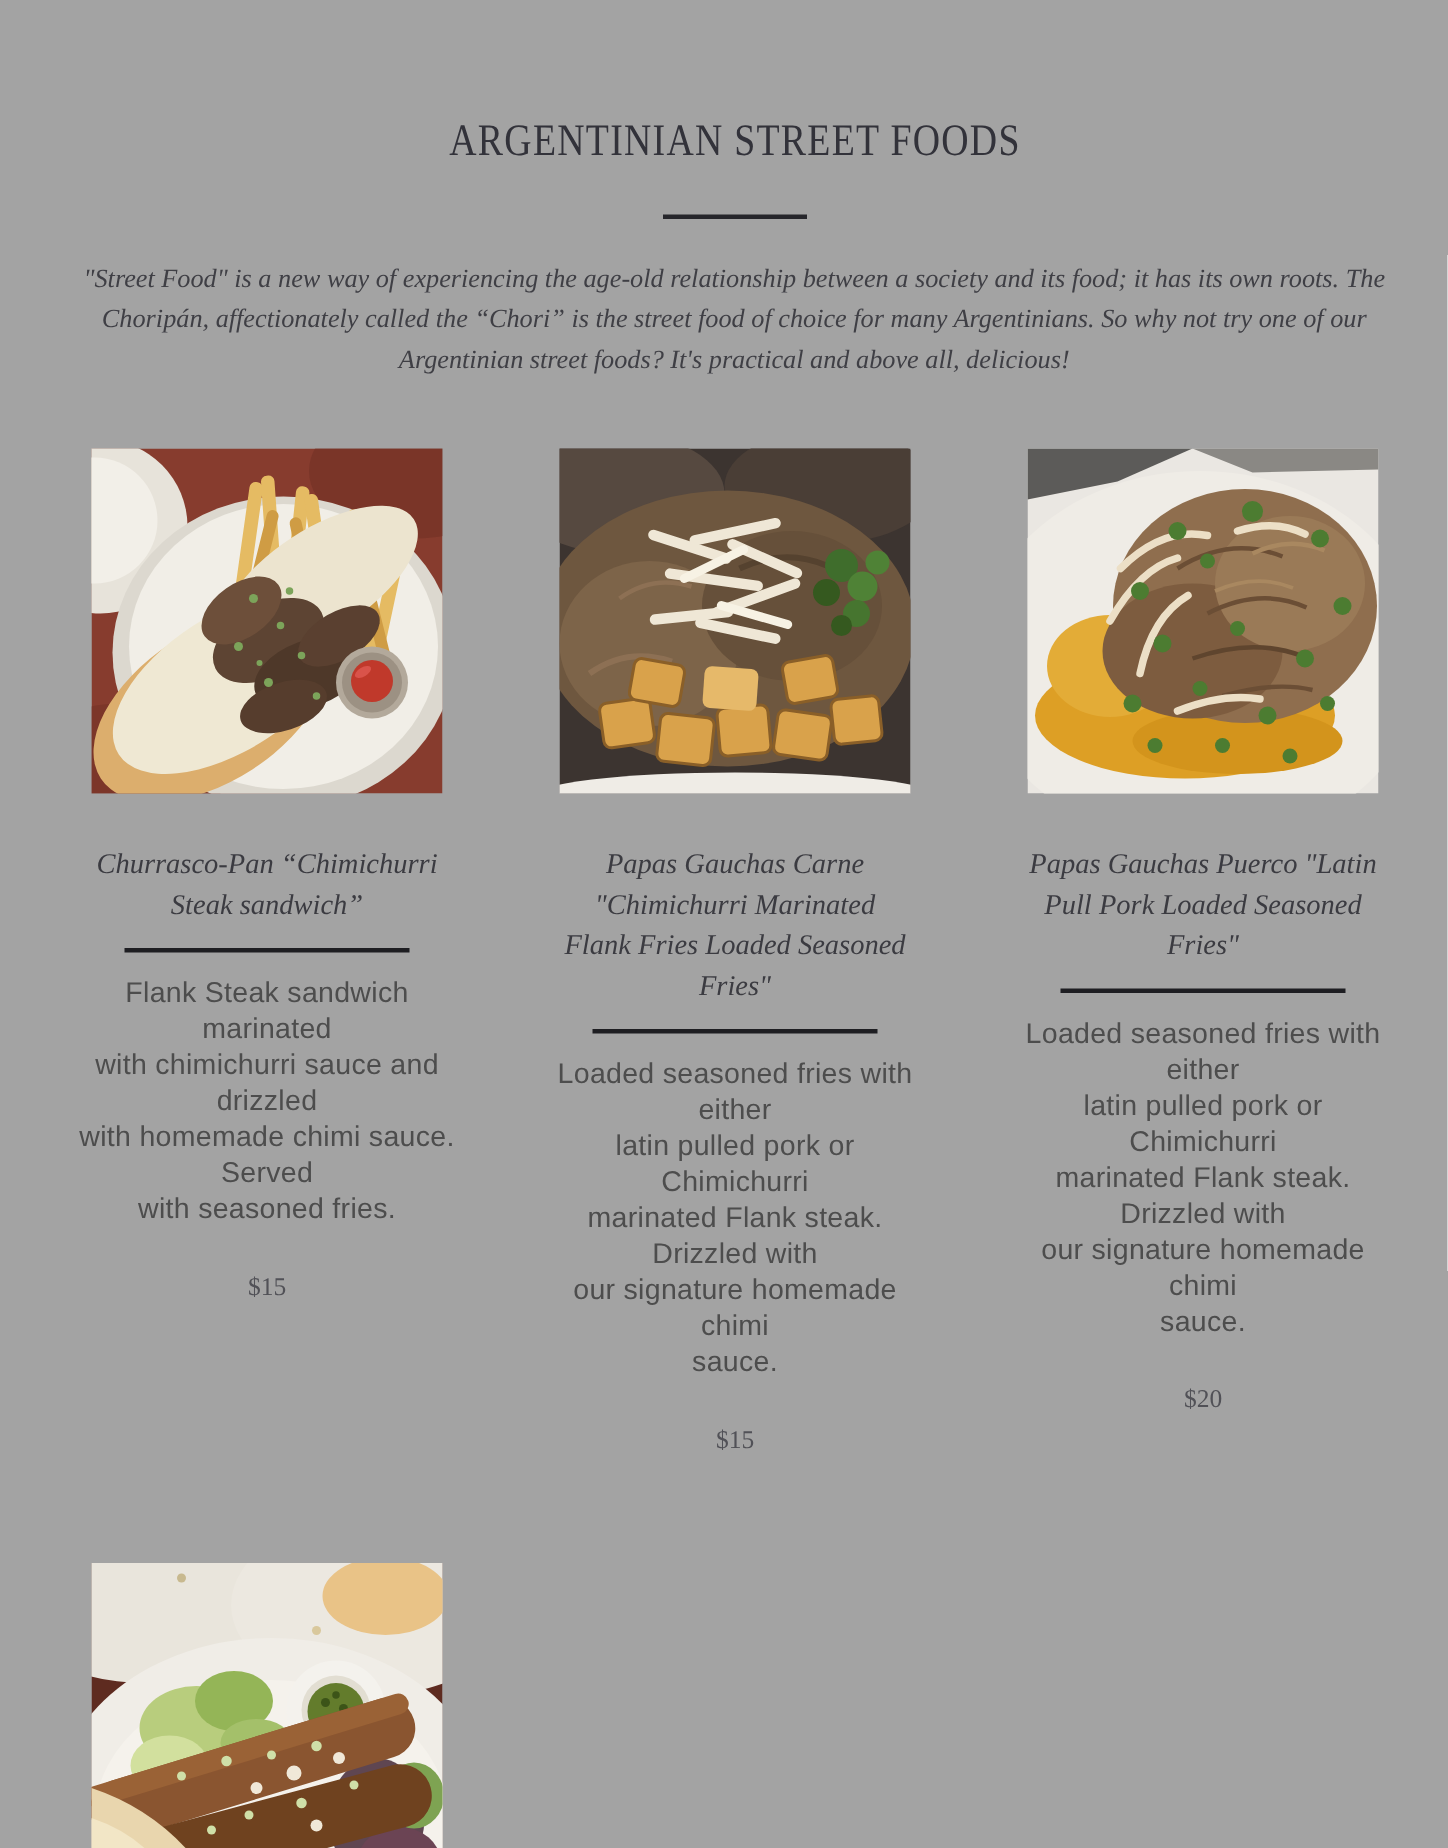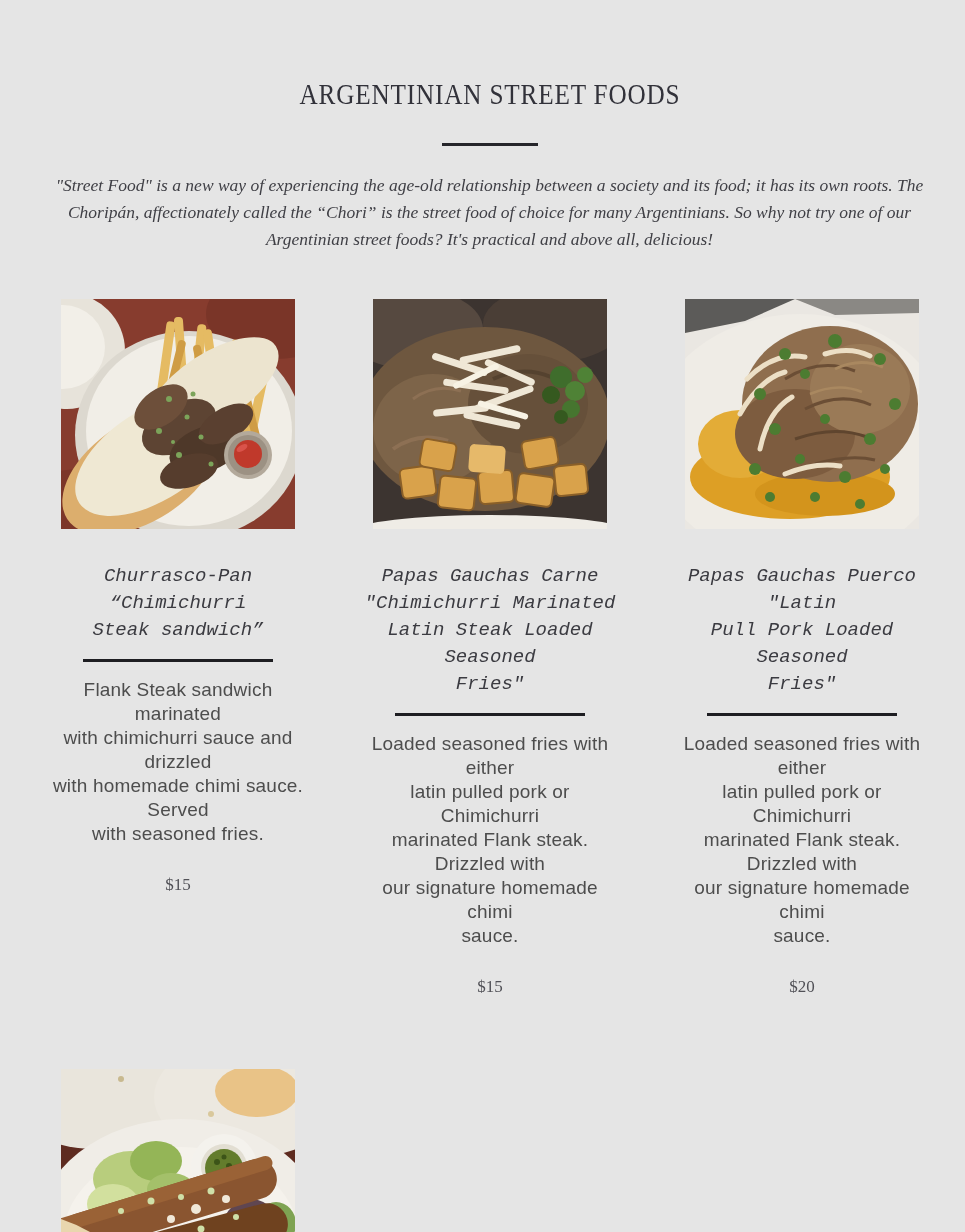--- a/index.html
+++ b/index.html
@@ -1,18 +1,18 @@
 <!DOCTYPE html>
 <html><head>
 <meta charset="utf-8">
 <style>
   * { margin:0; padding:0; box-sizing:border-box; }
   html,body { background:#ffffff; }
   body { width:965px; font-family:"Liberation Sans", sans-serif; }
-  .page { position:relative; width:965px; height:1232px; overflow:hidden; background:#e5e5e5; }
+  .page { position:relative; width:965px; height:1232px; overflow:hidden; background:#a3a3a3; }
 
   .header { width:858px; margin-left:61px; padding-top:76px; text-align:center; }
   .page-title {
     font-family:"Liberation Serif", serif;
     font-weight:500;
     font-size:30px;
     line-height:36px;
     color:#32323a;
     letter-spacing:1px;
     transform:scaleX(0.84);
@@ -36,21 +36,21 @@
     display:flex; justify-content:space-between; align-items:flex-start;
   }
   .row1 { margin-top:46px; }
   .row2 { margin-top:71px; }
 
   .card { width:234px; text-align:center; }
   .photo { display:block; width:234px; height:230px; }
 
   .dish-name {
     margin:34px -13px 0;
-    font-family:Liberation Mono, monospace;
+    font-family:Liberation Serif, serif;
     font-style:italic; font-weight:400;
     font-size:19px; line-height:27px;
     color:#3b3b41;
     white-space:pre-line;
   }
   .dish-divider { width:190px; height:3px; background:#1e1e22; margin:15px auto; }
   .dish-desc {
     margin:16px -13px;
     font-size:19px; line-height:24px;
     letter-spacing:0.2px;
@@ -179,21 +179,21 @@
             <circle cx="202" cy="92" r="10" fill="#4f8236"></circle>
           <circle cx="178" cy="96" r="9" fill="#35591f"></circle>
             <circle cx="198" cy="110" r="9" fill="#46752f"></circle>
           <circle cx="212" cy="76" r="8" fill="#4f8236"></circle>
             <circle cx="188" cy="118" r="7" fill="#35591f"></circle>
         </g>
         <ellipse cx="117" cy="232" rx="135" ry="16" fill="#efece6"></ellipse>
       </svg>
       <h2 class="dish-name">Papas Gauchas Carne
 "Chimichurri Marinated
-Latin Steak Loaded Seasoned
+Flank Fries Loaded Seasoned
 Fries"</h2>
       <div class="dish-divider"></div>
       <p class="dish-desc">Loaded seasoned fries with either
 latin pulled pork or Chimichurri
 marinated Flank steak. Drizzled with
 our signature homemade chimi
 sauce.</p>
       <div class="dish-price">$15</div>
     </article>
 

